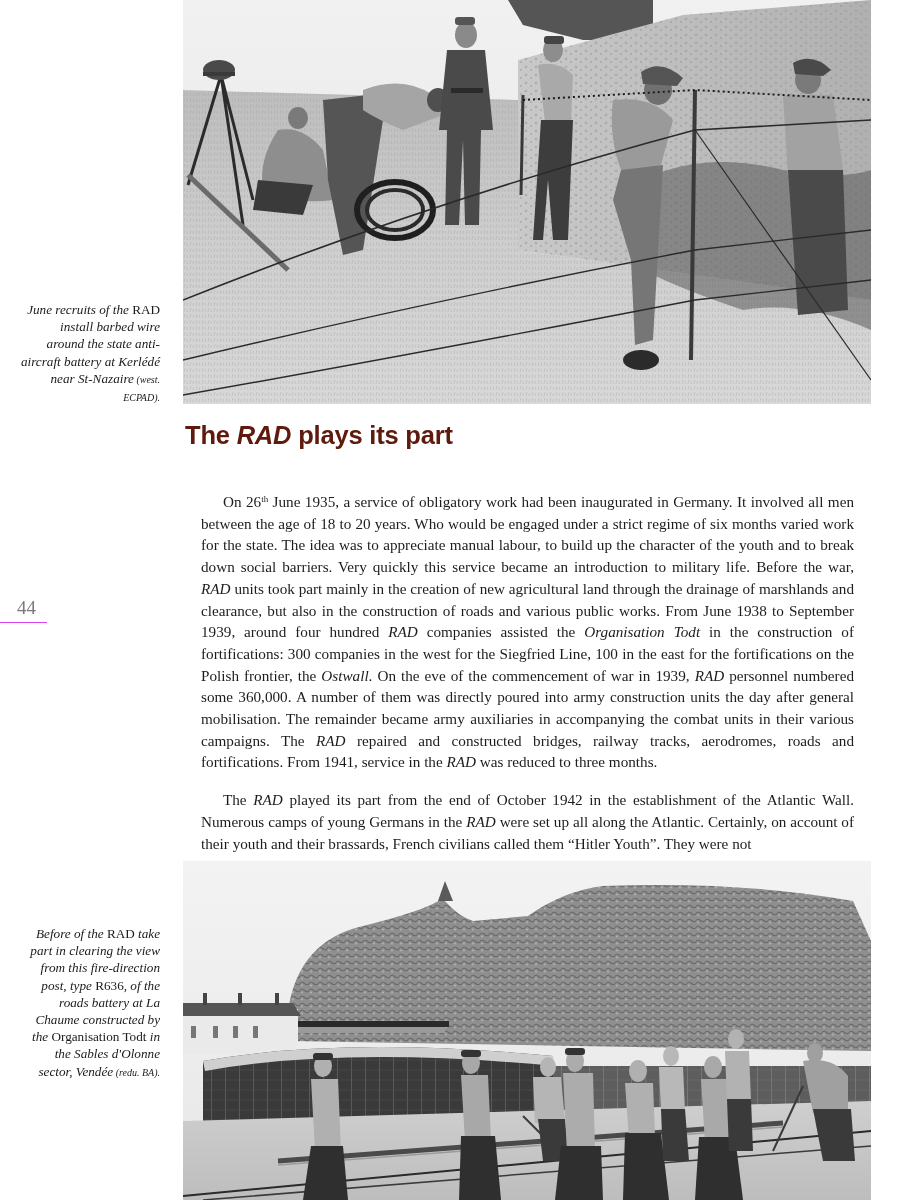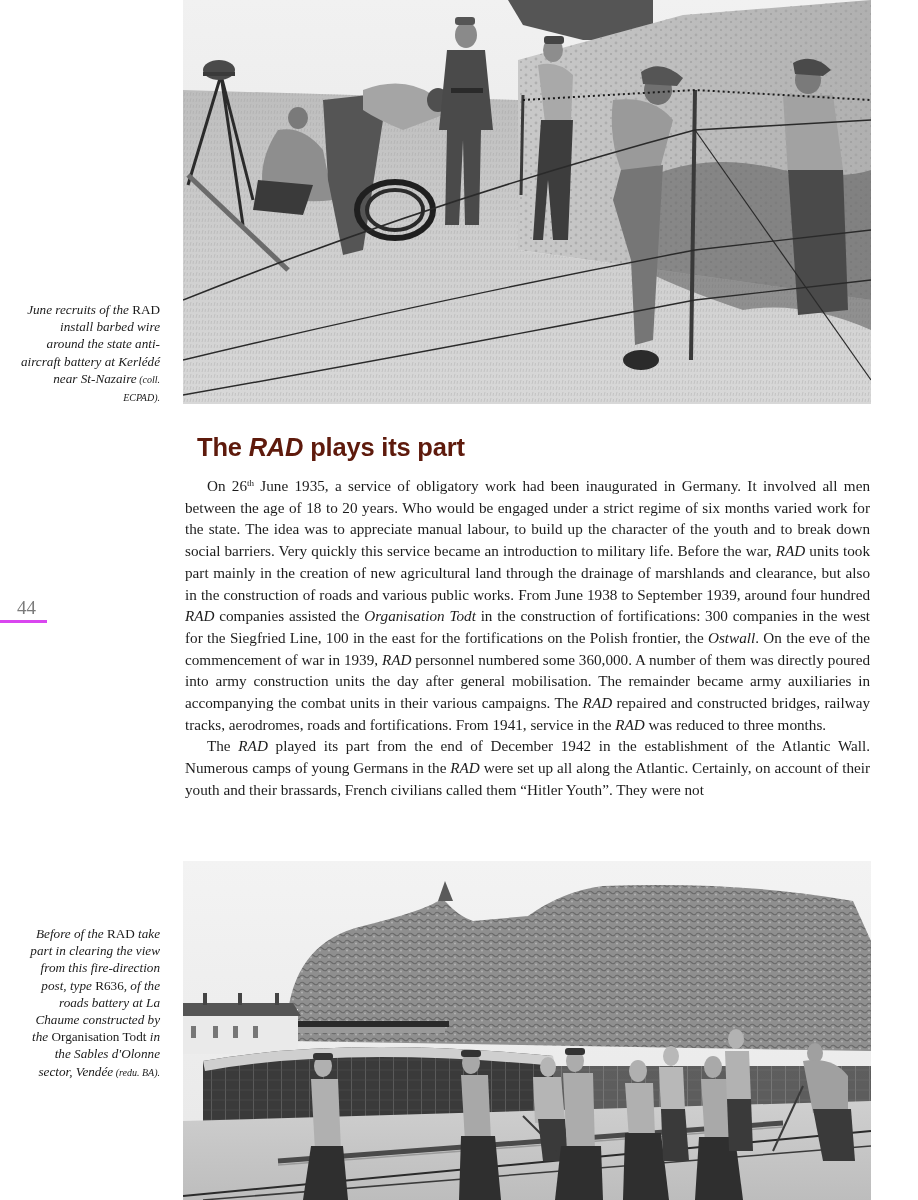--- a/index.html
+++ b/index.html
@@ -9,27 +9,27 @@
   .photo svg { display: block; width: 100%; height: 100%; }
   #photo-top { top: 0; height: 404px; }
   #photo-bottom { top: 861px; height: 339px; }
 
   .caption { position: absolute; left: 20px; width: 140px; text-align: right; font-size: 13.2px; line-height: 17.2px; font-style: italic; color: #1a1a1a; }
   .caption .roman { font-style: normal; }
   .caption .credit { font-size: 10px; }
   #caption-top { top: 301px; }
   #caption-bottom { top: 925px; }
 
-  .page-number { position: absolute; left: 0; top: 597px; width: 47px; text-align: right; font-family: "Liberation Serif", serif; font-size: 19px; color: #7a7a7a; padding-right: 11px; box-sizing: border-box; height: 26px; border-bottom: 3px solid #d946ef; }
-
-  .heading { position: absolute; left: 185px; top: 421px; margin: 12px; font-family: "Liberation Sans", "DejaVu Sans", sans-serif; font-weight: bold; font-size: 25.5px; color: #5e1a0c; letter-spacing: -0.2px; white-space: nowrap; }
+  .page-number { position: absolute; left: 0; top: 597px; width: 47px; text-align: right; font-family: "Liberation Serif", serif; font-size: 19px; color: #7a7a7a; padding-right: 11px; box-sizing: border-box; height: 26px; border-bottom: 1px solid #d946ef; }
+
+  .heading { position: absolute; left: 185px; top: 421px; margin: 0; font-family: "Liberation Sans", "DejaVu Sans", sans-serif; font-weight: bold; font-size: 25.5px; color: #5e1a0c; letter-spacing: -0.2px; white-space: nowrap; }
   .heading em { font-style: italic; }
 
   .body-text { position: absolute; left: 185px; top: 475px; width: 685px; font-size: 15.2px; line-height: 21.7px; text-align: justify; color: #1c1c1c; }
-  .body-text p { margin: 0; text-indent: 22px; }
+  .body-text p { margin: 16px; text-indent: 22px; }
   .body-text sup { font-size: 9px; vertical-align: 5px; line-height: 0; }
 </style>
 </head>
 <body>
 
 <div id="photo-top" class="photo">
   <svg viewBox="0 0 688 404" preserveAspectRatio="none">
     <defs>
       <linearGradient id="skyTop" x1="0" y1="0" x2="0" y2="1">
         <stop offset="0" stop-color="#f1f1f1"></stop>
@@ -108,30 +108,30 @@
 
     <path d="M0 300 Q250 200 512 130 L688 120" stroke="#2a2a2a" stroke-width="1.6" fill="none"></path>
     <path d="M0 360 Q250 300 512 250 L688 230" stroke="#2a2a2a" stroke-width="1.4" fill="none"></path>
     <path d="M0 395 Q200 360 512 300 L688 280" stroke="#2a2a2a" stroke-width="1.4" fill="none"></path>
     <path d="M512 130 L688 380" stroke="#2a2a2a" stroke-width="1.2" fill="none"></path>
     <path d="M340 100 L512 90 L688 100" stroke="#1a1a1a" stroke-width="2" stroke-dasharray="2 3" fill="none"></path>
   </svg>
 </div>
 
 <div id="caption-top" class="caption">
-  <span>June recruits of the </span><span class="roman">RAD</span><span> install barbed wire around the state anti-aircraft battery at Kerlédé near St-Nazaire</span><span class="credit"> (coll. ECPAD).</span>
+  <span>June recruits of the </span><span class="roman">RAD</span><span> install barbed wire around the state anti-aircraft battery at Kerlédé near St-Nazaire</span><span class="credit"> (west. ECPAD).</span>
 </div>
 
 <div class="page-number">44</div>
 
 <h2 class="heading"><span>The </span><em>RAD</em><span> plays its part</span></h2>
 
 <div class="body-text">
   <p><span>On 26</span><sup>th</sup><span> June 1935, a service of obligatory work had been inaugurated in Germany. It involved all men between the age of 18 to 20 years. Who would be engaged under a strict regime of six months varied work for the state. The idea was to appreciate manual labour, to build up the character of the youth and to break down social barriers. Very quickly this service became an introduction to military life. Before the war, </span><em>RAD</em><span> units took part mainly in the creation of new agricultural land through the drainage of marshlands and clearance, but also in the construction of roads and various public works. From June 1938 to September 1939, around four hundred </span><em>RAD</em><span> companies assisted the </span><em>Organisation Todt</em><span> in the construction of fortifications: 300 companies in the west for the Siegfried Line, 100 in the east for the fortifications on the Polish frontier, the </span><em>Ostwall</em><span>. On the eve of the commencement of war in 1939, </span><em>RAD</em><span> personnel numbered some 360,000. A number of them was directly poured into army construction units the day after general mobilisation. The remainder became army auxiliaries in accompanying the combat units in their various campaigns. The </span><em>RAD</em><span> repaired and constructed bridges, railway tracks, aerodromes, roads and fortifications. From 1941, service in the </span><em>RAD</em><span> was redu­ced to three months.</span></p>
-  <p><span>The </span><em>RAD</em><span> played its part from the end of December 1942 in the establishment of the Atlantic Wall. Numerous camps of young Germans in the </span><em>RAD</em><span> were set up all along the Atlantic. Certainly, on account of their youth and their brassards, French civilians called them “Hitler Youth”. They were not</span></p>
+  <p><span>The </span><em>RAD</em><span> played its part from the end of October 1942 in the establishment of the Atlantic Wall. Numerous camps of young Germans in the </span><em>RAD</em><span> were set up all along the Atlantic. Certainly, on account of their youth and their brassards, French civilians called them “Hitler Youth”. They were not</span></p>
 </div>
 
 <div id="photo-bottom" class="photo">
   <svg viewBox="0 0 688 339" preserveAspectRatio="none">
     <defs>
       <linearGradient id="skyBot" x1="0" y1="0" x2="0" y2="1">
         <stop offset="0" stop-color="#f3f3f3"></stop>
         <stop offset="1" stop-color="#e7e7e7"></stop>
       </linearGradient>
       <pattern id="netTex" width="9" height="7" patternUnits="userSpaceOnUse">

